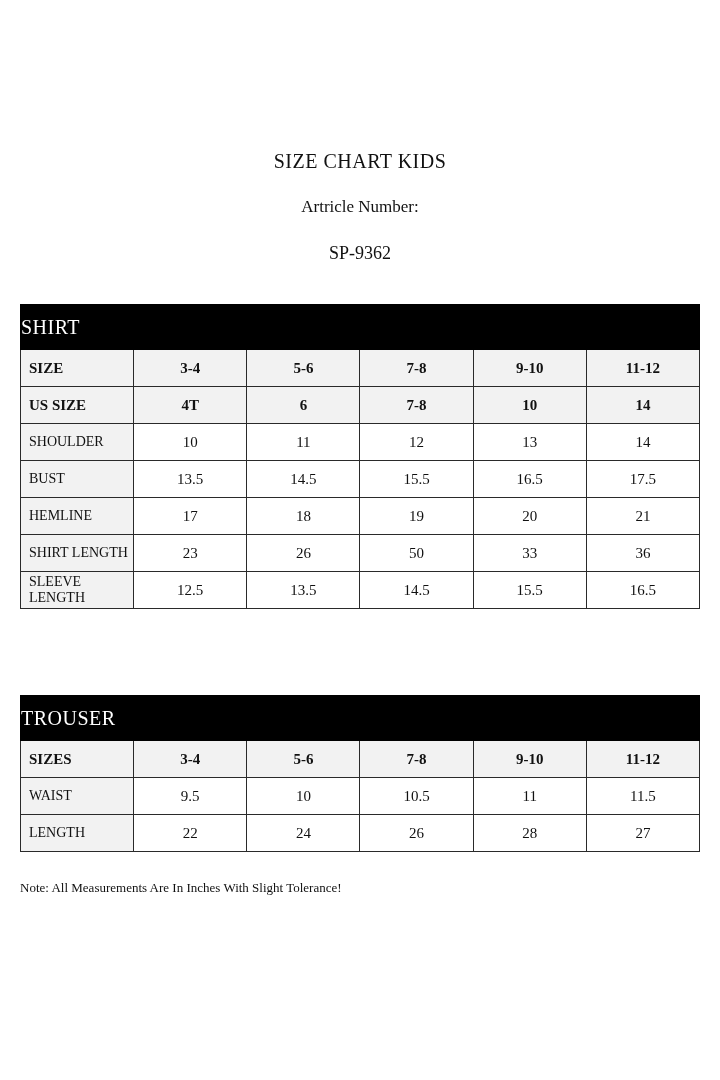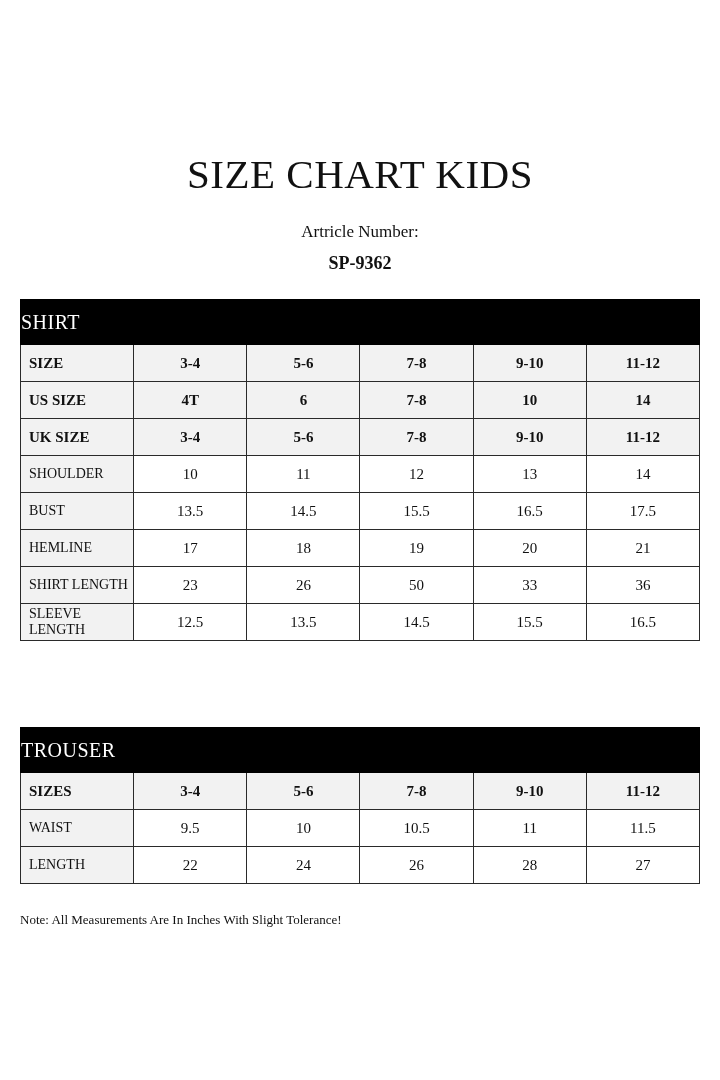--- a/index.html
+++ b/index.html
@@ -17,42 +17,42 @@
   }
   .page {
     width: 720px;
     height: 1080px;
     box-sizing: border-box;
     padding: 0 20px;
     position: relative;
   }
   .title {
     text-align: center;
-    font-size: 41px;
+    font-size: 20px;
     letter-spacing: 0.5px;
     margin: 0;
     padding-top: 150px;
     font-weight: 400;
     color: #111;
   }
   .subtitle {
     text-align: center;
     font-size: 17px;
     margin: 0;
     padding-top: 24px;
     font-weight: 400;
     color: #111;
     font-family: Liberation Serif, serif;
   }
   .article-number {
     text-align: center;
     font-size: 18px;
-    margin: 1px;
+    margin: 16px;
     padding-top: 10px;
-    font-weight: bold;
+    font-weight: normal;
     color: #111;
   }
 
   table.size-table {
     border-collapse: collapse;
     width: 680px;
     margin: 0 auto;
     table-layout: fixed;
   }
   table.size-table td, table.size-table th {
@@ -130,28 +130,20 @@
       </tr>
       <tr>
         <td class="row-label head">US SIZE</td>
         <td class="cell head">4T</td>
         <td class="cell head">6</td>
         <td class="cell head">7-8</td>
         <td class="cell head">10</td>
         <td class="cell head">14</td>
       </tr>
       <tr>
-        <td class="row-label head">UK SIZE</td>
-        <td class="cell head">3-4</td>
-        <td class="cell head">5-6</td>
-        <td class="cell head">7-8</td>
-        <td class="cell head">9-10</td>
-        <td class="cell head">11-12</td>
-      </tr>
-      <tr>
         <td class="row-label">SHOULDER</td>
         <td class="cell">10</td>
         <td class="cell">11</td>
         <td class="cell">12</td>
         <td class="cell">13</td>
         <td class="cell">14</td>
       </tr>
       <tr>
         <td class="row-label">BUST</td>
         <td class="cell">13.5</td>

